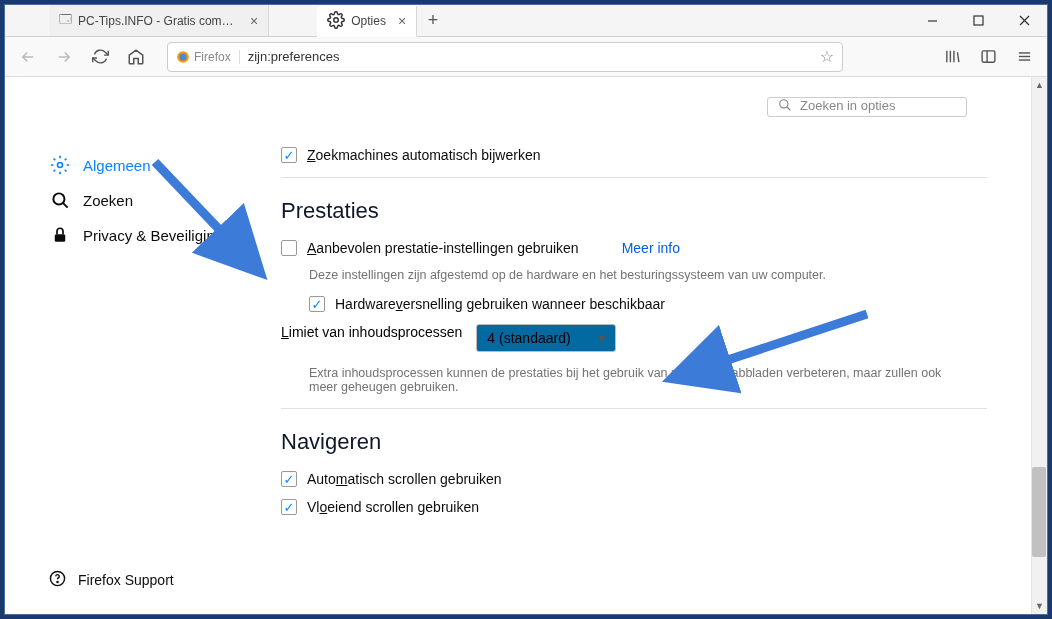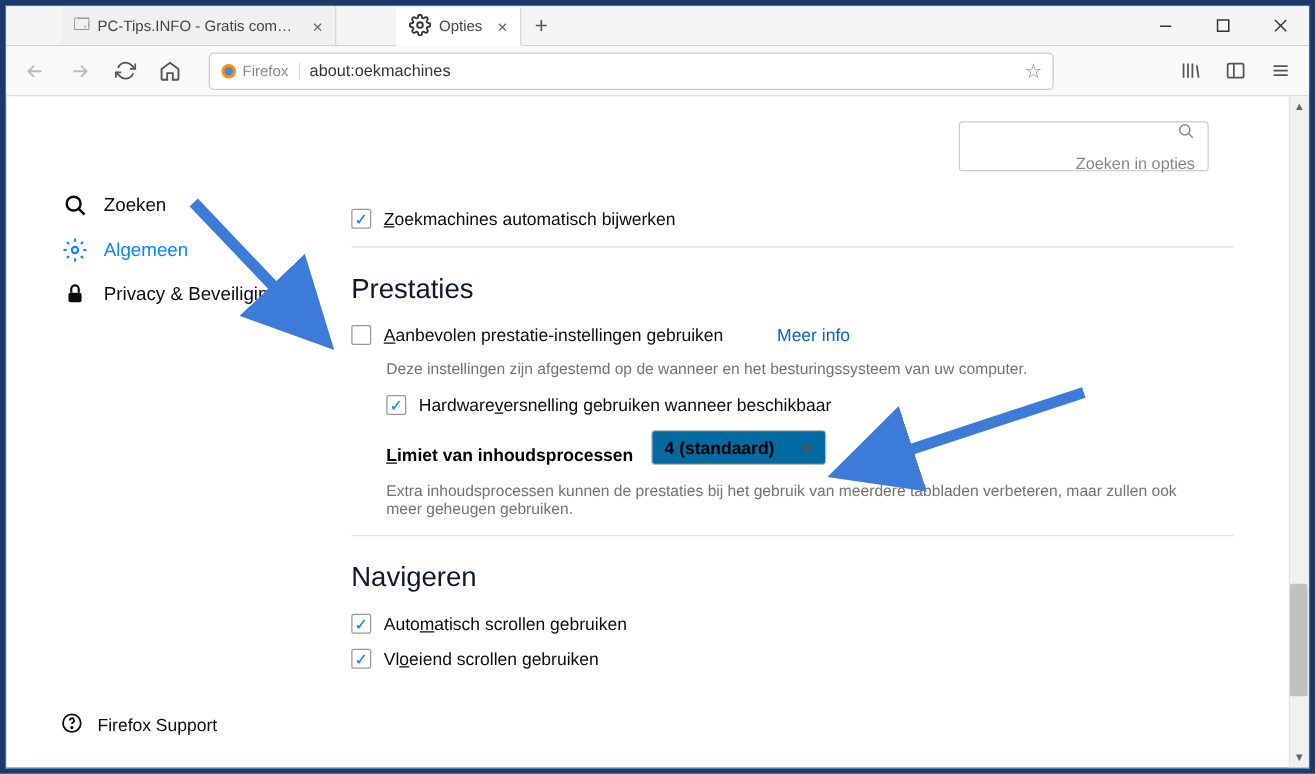--- a/index.html
+++ b/index.html
@@ -28,29 +28,29 @@
 .scrollbar { position: absolute; right: 0; top: 0; width: 16px; height: 100%; background: #f1f1f1; border-left: 1px solid #e5e5e5; }
 .scroll-up, .scroll-down { height: 16px; display: flex; align-items: center; justify-content: center; color: #666; font-size: 9px; }
 .scroll-thumb { position: absolute; right: 1px; width: 14px; background: #c1c1c1; border-radius: 2px; top: 390px; height: 90px; }
 .sidebar { width: 260px; padding: 70px 0 0 44px; }
 .side-item { display: flex; align-items: center; gap: 12px; padding: 8px 0; font-size: 15px; color: #0c0c0d; cursor: pointer; }
 .side-item.active { color: #0a84ff; }
 .side-icon { width: 22px; display: flex; justify-content: center; }
 .side-bottom { position: absolute; bottom: 24px; left: 44px; display: flex; align-items: center; gap: 12px; font-size: 14px; color: #0c0c0d; cursor: pointer; }
 .main { flex: 1; padding: 20px 60px 0 16px; overflow: hidden; }
 .search-wrap { display: flex; justify-content: flex-end; margin-bottom: 30px; margin-right: 20px; }
-.search-box { width: 200px; height: 40px; border: 1px solid #ccc; border-radius: 3px; display: flex; align-items: flex-end; padding: 0 10px; gap: 8px; color: #888; font-size: 13px; flex-direction: column; }
+.search-box { width: 200px; height: 20px; border: 1px solid #ccc; border-radius: 3px; display: flex; align-items: flex-start; padding: 0 10px; gap: 8px; color: #888; font-size: 13px; }
 .row { display: flex; align-items: center; gap: 10px; margin-bottom: 12px; font-size: 14px; color: #0c0c0d; }
 .chk { width: 16px; height: 16px; border: 1px solid #999; border-radius: 2px; display: flex; align-items: center; justify-content: center; color: #0a84ff; font-size: 13px; cursor: pointer; }
 hr.sep { border: none; border-top: 1px solid #e0e0e0; margin: 14px 0 20px 0; }
 h2.section { font-size: 22px; font-weight: 400; color: #0f172a; margin-bottom: 16px; }
 .desc { font-size: 12.5px; color: #737373; margin: 6px 0 14px 28px; }
 .indent { margin-left: 28px; }
 .link { color: #0060df; cursor: pointer; margin-left: 33px; }
-.select-row { display: flex; align-items: flex-end; gap: 14px; margin-top: 10px; margin-left: 28px; font-size: 14px; font-weight: bold; }
+.select-row { display: flex; align-items: flex-start; gap: 14px; margin-top: 10px; font-size: 14px; }
 .select { border: 1px solid #bbb; border-radius: 3px; padding: 5px 30px 5px 10px; background: #0369a1; position: relative; cursor: pointer; min-width: 140px; }
 .select::after { content: "▾"; position: absolute; right: 10px; top: 50%; transform: translateY(-50%); color: #555; }
 .und { text-decoration: underline; text-decoration-style: solid; }
 svg.ficon { width: 18px; height: 18px; }
 .arrow { position: absolute; pointer-events: none; }
 .arrow svg { overflow: visible; }
 </style>
 </head>
 <body>
 
@@ -118,21 +118,21 @@
         </svg>
       </div>
     <div class="urlbar">
       <span class="url-id">
         <svg class="ff-icon" viewBox="0 0 24 24">
             <circle cx="12" cy="12" r="10" fill="#ff9400"></circle>
             <circle cx="12" cy="12" r="6" fill="#4a88da"></circle>
           </svg>
         <span>Firefox</span>
       </span>
-      <span class="url-text">about:oekmachines</span>
+      <span class="url-text">zijn:preferences</span>
       <span class="star">☆</span>
     </div>
     <div class="right-icons">
       <div class="menu-btn">
           <svg width="17" height="17" viewBox="0 0 24 24" fill="none" stroke="currentColor" stroke-width="2">
             <path d="M4 4v16M9 4v16M14 4v16M19 6l2 14"></path>
           </svg>
         </div>
       <div class="menu-btn">
           <svg width="17" height="17" viewBox="0 0 24 24" fill="none" stroke="currentColor" stroke-width="2">
@@ -146,37 +146,37 @@
             <line x1="4" y1="12" x2="20" y2="12"></line>
             <line x1="4" y1="17" x2="20" y2="17"></line>
           </svg>
         </div>
     </div>
   </div>
 
   <div class="content">
 
     <div class="sidebar">
+      <div class="side-item active">
+        <span class="side-icon">
+          <svg width="20" height="20" viewBox="0 0 24 24" fill="none" stroke="#0a84ff" stroke-width="2">
+              <circle cx="12" cy="12" r="3"></circle>
+              <path d="M12 1v3M12 20v3M4.22 4.22l2.12 2.12M17.66 17.66l2.12 2.12M1 12h3M20 12h3M4.22 19.78l2.12-2.12M17.66 6.34l2.12-2.12"></path>
+            </svg>
+        </span>
+        <span>Algemeen</span>
+      </div>
       <div class="side-item">
         <span class="side-icon">
           <svg width="19" height="19" viewBox="0 0 24 24" fill="none" stroke="#0c0c0d" stroke-width="2.5">
               <circle cx="10" cy="10" r="7"></circle>
               <line x1="21" y1="21" x2="15" y2="15"></line>
             </svg>
         </span>
         <span>Zoeken</span>
-      </div>
-      <div class="side-item active">
-        <span class="side-icon">
-          <svg width="20" height="20" viewBox="0 0 24 24" fill="none" stroke="#0a84ff" stroke-width="2">
-              <circle cx="12" cy="12" r="3"></circle>
-              <path d="M12 1v3M12 20v3M4.22 4.22l2.12 2.12M17.66 17.66l2.12 2.12M1 12h3M20 12h3M4.22 19.78l2.12-2.12M17.66 6.34l2.12-2.12"></path>
-            </svg>
-        </span>
-        <span>Algemeen</span>
       </div>
       <div class="side-item">
         <span class="side-icon">
           <svg width="18" height="18" viewBox="0 0 24 24" fill="#0c0c0d">
               <rect x="5" y="11" width="14" height="10" rx="2"></rect>
               <path d="M8 11V7a4 4 0 0 1 8 0v4" fill="none" stroke="#0c0c0d" stroke-width="2.3"></path>
             </svg>
         </span>
         <span>Privacy &amp; Beveiliging</span>
       </div>
@@ -208,21 +208,21 @@
 
       <hr class="sep">
 
       <h2 class="section">Prestaties</h2>
 
       <div class="row">
         <div class="chk"></div>
         <span><span class="und">A</span>anbevolen prestatie-instellingen gebruiken</span>
         <span class="link">Meer info</span>
       </div>
-      <div class="desc">Deze instellingen zijn afgestemd op de wanneer en het besturingssysteem van uw computer.</div>
+      <div class="desc">Deze instellingen zijn afgestemd op de hardware en het besturingssysteem van uw computer.</div>
 
       <div class="row indent">
         <div class="chk">✓</div>
         <span>Hardware<span class="und">v</span>ersnelling gebruiken wanneer beschikbaar</span>
       </div>
 
       <div class="select-row">
         <span><span class="und">L</span>imiet van inhoudsprocessen</span>
         <div class="select">
           <span>4 (standaard)</span>

